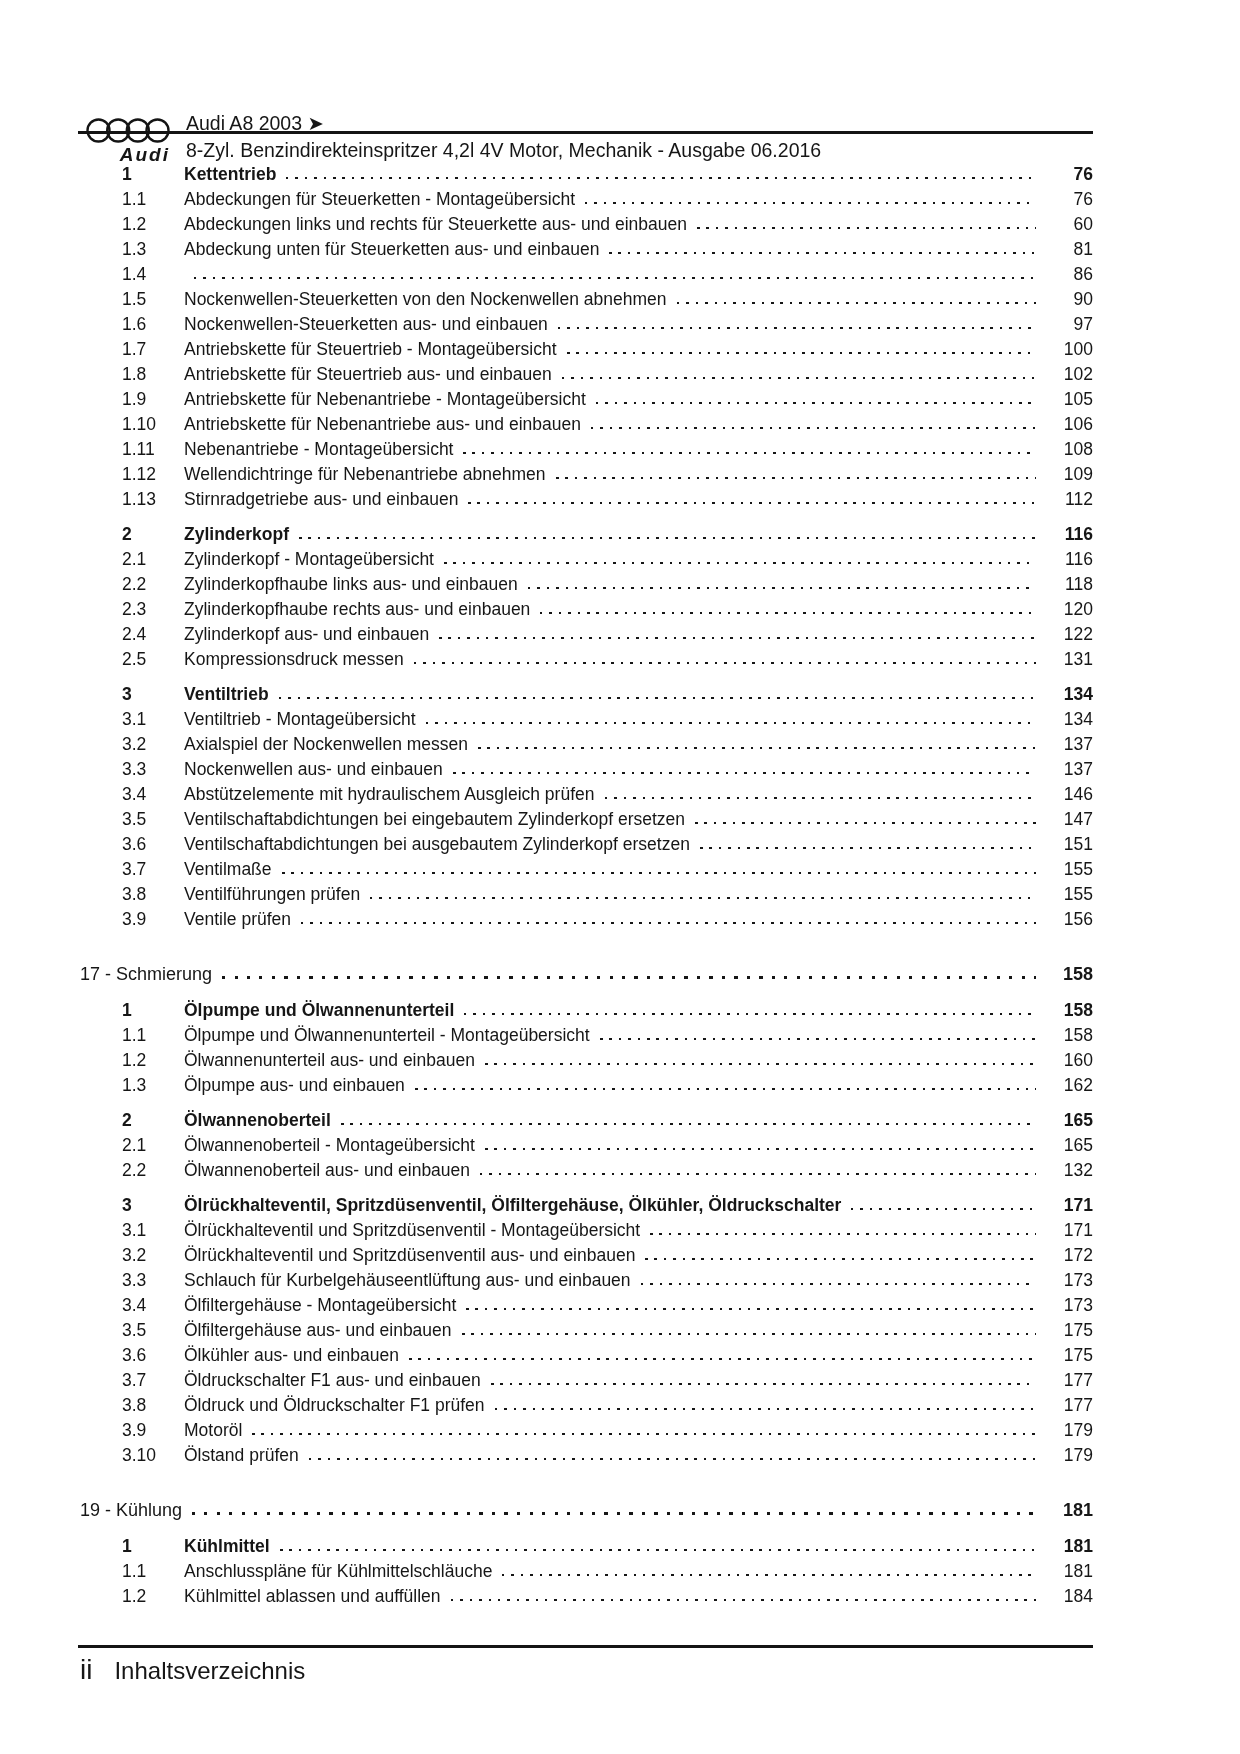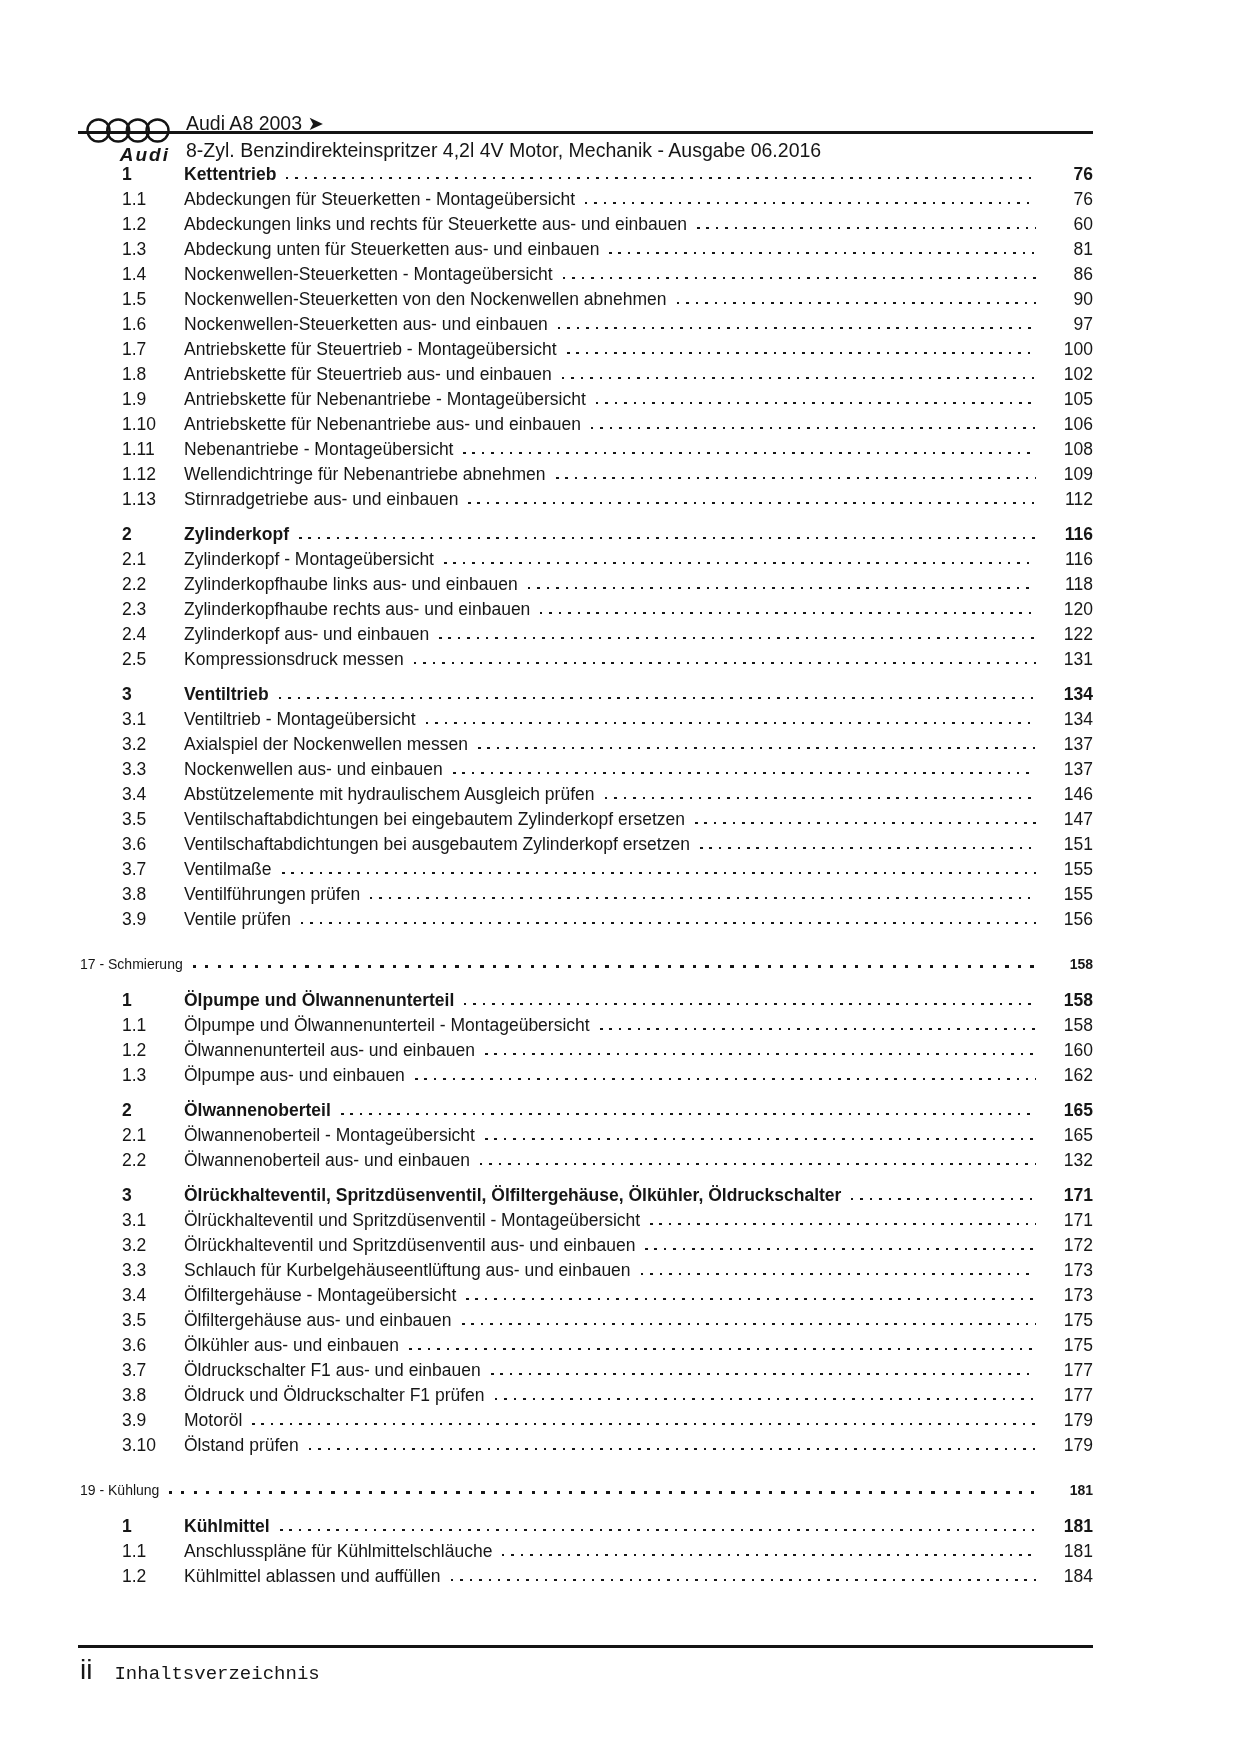--- a/index.html
+++ b/index.html
@@ -86,44 +86,44 @@
     left: 0; right: 0; bottom: 1px;
     height: 2.5px;
     background: repeating-linear-gradient(to right, currentColor 0 2.5px, transparent 2.5px 9.4px);
   }
   .page-num { flex: none; min-width: 48px; text-align: right; }
 
   .row.section { font-weight: 700; margin-top: 10px; }
   .toc .row:first-child { margin-top: 0; }
 
   .row.chapter {
-    font-size: 14px;
+    font-size: 18px;
     line-height: 31px;
-    margin-top: 17px;
+    margin-top: 27px;
     margin-bottom: 8px;
   }
   .row.chapter .leader { height: 15px; }
   .row.chapter .leader::before {
     height: 3px;
     background: repeating-linear-gradient(to right, currentColor 0 3px, transparent 3px 12.5px);
   }
   .row.chapter .page-num { font-weight: 700; }
   .row.chapter + .row.section { margin-top: 4px; }
 
   
   .footer-row {
     position: absolute;
     top: 1655px;
     left: 80px;
     display: flex;
     align-items: baseline;
     gap: 22px;
   }
   .footer-page { font-size: 28px; line-height: 30px; }
-  .footer-label { font-size: 19px; font-family: Liberation Mono, monospace; }
+  .footer-label { font-size: 24px; }
 </style>
 </head>
 <body>
 
 <div class="page">
 
   <div class="header">
     <div class="logo">
       <span>
         <svg width="84" height="27" viewBox="0 0 84 27" aria-hidden="true">
@@ -165,21 +165,20 @@
         <span class="page-num">60</span>
       </div>
       <div class="row entry">
         <span class="num">1.3</span>
         <span class="title">Abdeckung unten für Steuerketten aus- und einbauen</span>
         <span class="leader"></span>
         <span class="page-num">81</span>
       </div>
       <div class="row entry">
         <span class="num">1.4</span>
-        <span class="title">Nockenwellen-Steuerketten - Montageübersicht</span>
         <span class="leader"></span>
         <span class="page-num">86</span>
       </div>
       <div class="row entry">
         <span class="num">1.5</span>
         <span class="title">Nockenwellen-Steuerketten von den Nockenwellen abnehmen</span>
         <span class="leader"></span>
         <span class="page-num">90</span>
       </div>
       <div class="row entry">

